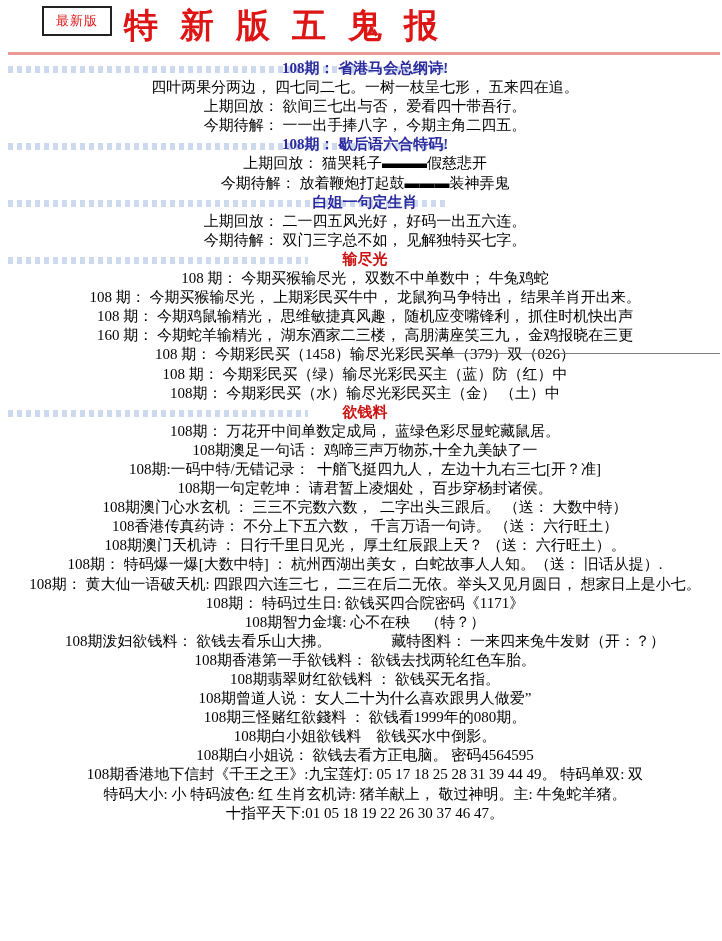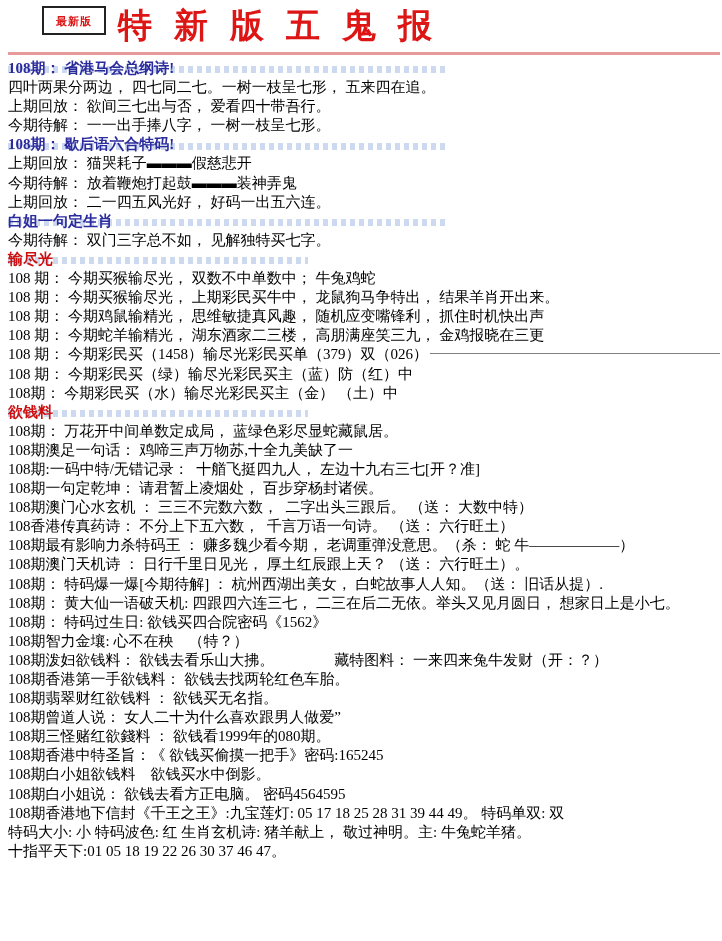--- a/index.html
+++ b/index.html
@@ -10,33 +10,33 @@
   }
   
   .masthead{
     position:relative;height:52px;padding-top:4px;white-space:nowrap;
   }
   .badge-box{
     display:inline-block;vertical-align:top;margin-left:42px;margin-top:2px;
     border:2px solid #222;padding:3px 12px 4px 12px;background:#fff;
   }
   .badge-box span{
-    color:var(--title-red,#dd1515);font-size:11px;font-weight:bold;letter-spacing:1px;
+    color:var(--title-red,#dd1515);font-size:13px;font-weight:normal;letter-spacing:1px;
   }
   .big-title{
     display:inline-block;vertical-align:top;margin-left:8px;margin-top:-2px;
     color:var(--title-red,#dd1515);font-size:34px;font-weight:bold;
     letter-spacing:22px;line-height:48px;
   }
   .pink-rule{
     position:absolute;left:8px;right:2px;top:52px;height:3px;
     background:var(--rule-pink,#e89a9a);
   }
   
-  #lines{position:absolute;left:0;top:59px;width:722px;}
+  #lines{position:absolute;left:0;top:59px;width:722px;text-align:center;}
   .line{
     font-size:15px;line-height:19.1px;height:19.1px;
     padding-left:8px;white-space:pre;overflow:hidden;
   }
   .hdr{
     color:var(--header-blue,#2b2b9e);font-weight:bold;
     background:repeating-linear-gradient(90deg,#ccd9ee 0 5px,rgba(0,0,0,0) 5px 9px);
     background-repeat:no-repeat;
     background-size:440px 7px;
     background-position:8px 60%;
@@ -58,54 +58,52 @@
     <span>最新版</span>
   </div>
   <div class="big-title">特新版五鬼报</div>
   <div class="pink-rule"></div>
 </div>
 
 <div id="lines">
     <div class="line hdr">108期： 省港马会总纲诗!</div>
     <div class="line">四叶两果分两边， 四七同二七。一树一枝呈七形， 五来四在追。</div>
     <div class="line">上期回放： 欲间三七出与否， 爱看四十带吾行。</div>
-    <div class="line">今期待解： 一一出手捧八字， 一树一枝呈七形。</div>
+    <div class="line">今期待解： 一一出手捧八字， 今期主角二四五。</div>
     <div class="line hdr">108期： 歇后语六合特码!</div>
     <div class="line">上期回放： 猫哭耗子▬▬▬假慈悲开</div>
     <div class="line">今期待解： 放着鞭炮打起鼓▬▬▬装神弄鬼</div>
+    <div class="line hdr">白姐一句定生肖</div>
     <div class="line">上期回放： 二一四五风光好， 好码一出五六连。</div>
-    <div class="line hdr">白姐一句定生肖</div>
     <div class="line">今期待解： 双门三字总不如， 见解独特买七字。</div>
     <div class="line hdr hdr-red">输尽光</div>
     <div class="line">108 期： 今期买猴输尽光， 双数不中单数中； 牛兔鸡蛇</div>
     <div class="line">108 期： 今期买猴输尽光， 上期彩民买牛中， 龙鼠狗马争特出， 结果羊肖开出来。</div>
     <div class="line">108 期： 今期鸡鼠输精光， 思维敏捷真风趣， 随机应变嘴锋利， 抓住时机快出声</div>
-    <div class="line">108 期： 今期蛇羊输精光， 湖东酒家二三楼， 高朋满座笑三九， 金鸡报晓在三更</div>
+    <div class="line">160 期： 今期蛇羊输精光， 湖东酒家二三楼， 高朋满座笑三九， 金鸡报晓在三更</div>
     <div class="line">108 期： 今期彩民买（1458）输尽光彩民买单（379）双（026）</div>
     <div class="line">108 期： 今期彩民买（绿）输尽光彩民买主（蓝）防（红）中</div>
     <div class="line">108期： 今期彩民买（水）输尽光彩民买主（金） （土）中</div>
     <div class="line hdr hdr-red">欲钱料</div>
     <div class="line">108期： 万花开中间单数定成局， 蓝绿色彩尽显蛇藏鼠居。</div>
     <div class="line">108期澳足一句话： 鸡啼三声万物苏,十全九美缺了一</div>
     <div class="line">108期:一码中特/无错记录：  十艏飞挺四九人， 左边十九右三七[开？准]</div>
     <div class="line">108期一句定乾坤： 请君暂上凌烟处， 百步穿杨封诸侯。</div>
     <div class="line">108期澳门心水玄机 ： 三三不完数六数，  二字出头三跟后。 （送： 大数中特）</div>
     <div class="line">108香港传真药诗： 不分上下五六数，  千言万语一句诗。 （送： 六行旺土）</div>
-    <div class="line">108期最有影响力杀特码王 ： 赚多魏少看今期， 老调重弹没意思。（杀： 蛇 牛——————）</div>
     <div class="line">108期澳门天机诗 ： 日行千里日见光， 厚土红辰跟上天？ （送： 六行旺土）。</div>
-    <div class="line">108期： 特码爆一爆[今期待解] ： 杭州西湖出美女， 白蛇故事人人知。（送： 旧话从提）.</div>
+    <div class="line">108期： 特码爆一爆[大数中特] ： 杭州西湖出美女， 白蛇故事人人知。（送： 旧话从提）.</div>
     <div class="line">108期： 黄大仙一语破天机: 四跟四六连三七， 二三在后二无依。举头又见月圆日， 想家日上是小七。</div>
-    <div class="line">108期： 特码过生日: 欲钱买四合院密码《1562》</div>
+    <div class="line">108期： 特码过生日: 欲钱买四合院密码《1171》</div>
     <div class="line">108期智力金壤: 心不在秧　（特？）</div>
     <div class="line">108期泼妇欲钱料： 欲钱去看乐山大拂。　　　　藏特图料： 一来四来兔牛发财（开：？）</div>
     <div class="line">108期香港第一手欲钱料： 欲钱去找两轮红色车胎。</div>
     <div class="line">108期翡翠财红欲钱料 ： 欲钱买无名指。</div>
     <div class="line">108期曾道人说： 女人二十为什么喜欢跟男人做爱”</div>
     <div class="line">108期三怪赌红欲錢料 ： 欲钱看1999年的080期。</div>
-    <div class="line">108期香港中特圣旨：《 欲钱买偷摸一把手》密码:165245</div>
     <div class="line">108期白小姐欲钱料　欲钱买水中倒影。</div>
     <div class="line">108期白小姐说： 欲钱去看方正电脑。 密码4564595</div>
     <div class="line">108期香港地下信封《千王之王》:九宝莲灯: 05 17 18 25 28 31 39 44 49。 特码单双: 双</div>
     <div class="line">特码大小: 小 特码波色: 红 生肖玄机诗: 猪羊献上， 敬过神明。主: 牛兔蛇羊猪。</div>
     <div class="line">十指平天下:01 05 18 19 22 26 30 37 46 47。</div>
   </div>
 
 <div class="divider"></div>
 
 </body></html>

